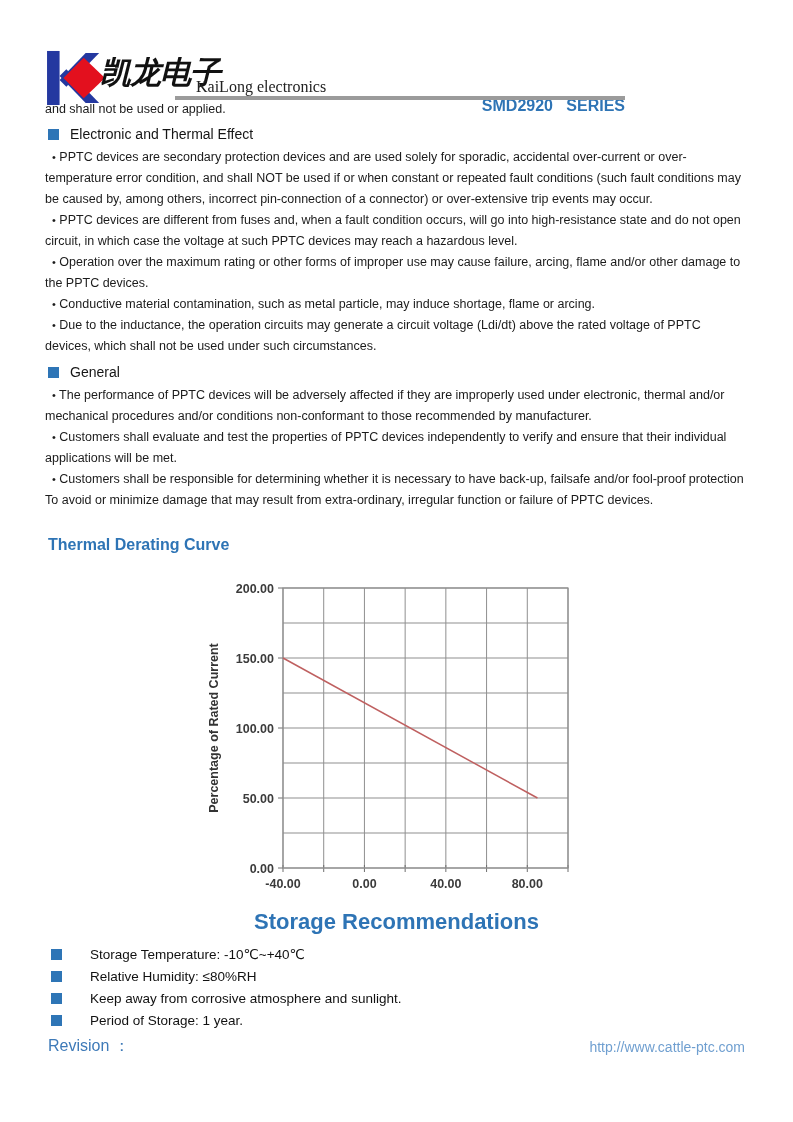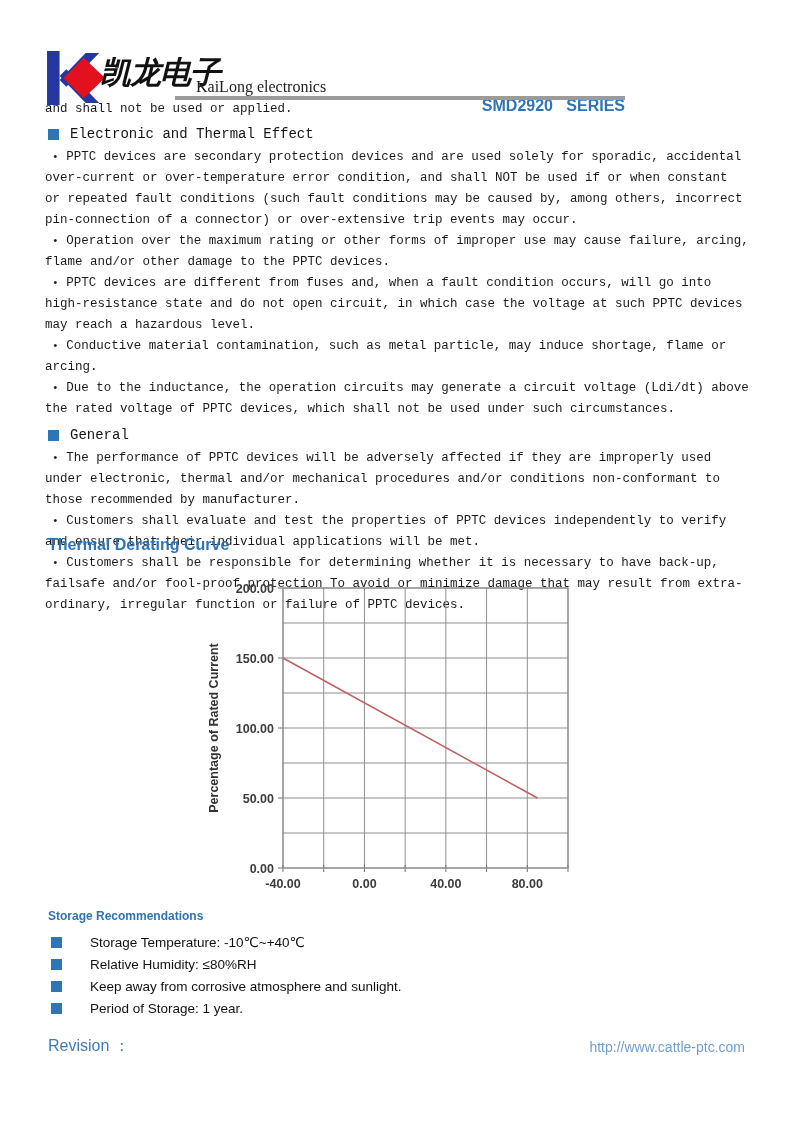--- a/index.html
+++ b/index.html
@@ -16,35 +16,35 @@
   }
   .logo-en{
     position:absolute;left:196px;top:78px;font-family:"Liberation Serif","DejaVu Serif",serif;
     font-size:16px;color:#222;
   }
   .series-title{
     position:absolute;right:48px;top:76px;font-size:16px;font-weight:bold;color:#2e74b5;white-space:pre;margin-top:21px;
   }
   .header-rule{position:absolute;left:175px;right:48px;top:96px;height:4px;background:#9b9b9b;}
   
-  .body-text{position:absolute;left:45px;right:44px;top:100px;font-family:Liberation Mono, monospace;}
+  .body-text{position:absolute;left:45px;right:44px;top:100px;}
   .cont-line{font-size:12.5px;line-height:19px;margin:0;}
   .sec-head{display:flex;align-items:center;gap:11px;margin:4px 0 2px 3px;height:22px;}
   .sq{width:11px;height:11px;background:#2e75b6;flex:0 0 auto;}
   .sec-head .sec-title{font-size:14px;color:#151515;}
   .para{font-size:12.5px;line-height:21px;margin:0;text-indent:7px;}
   .para .b{font-size:11px;}
   
   .derating-head{
     position:absolute;left:48px;top:536px;font-size:16px;font-weight:bold;color:#2e74b5;
   }
   .chart-wrap{position:absolute;left:198px;top:575px;width:390px;height:325px;}
   
   .storage{position:absolute;left:48px;top:909px;right:48px;}
-  .storage-title{font-size:12px;font-weight:bold;color:#2e74b5;margin:0 0 9px 0;}
+  .storage-title{font-size:22px;font-weight:bold;color:#2e74b5;margin:0 0 9px 0;text-align:center;}
   .storage-item{display:flex;align-items:flex-start;gap:28px;margin:0 0 0 3px;line-height:22px;}
   .storage-item .sq{margin-top:5px;}
   .storage-item .txt{font-size:13.5px;color:#111;}
   
   .footer{position:absolute;left:48px;right:48px;top:1036px;display:flex;justify-content:space-between;align-items:center;}
   .rev{font-size:16px;color:#3e7ab8;}
   .url{font-size:14px;color:#6f9fd0;text-decoration:none;}
 </style>
 </head>
 <body>
@@ -65,22 +65,22 @@
   </div>
 
   <div class="body-text">
     <p class="cont-line">and shall not be used or applied.</p>
 
     <div class="sec-head">
       <span class="sq"></span>
       <span class="sec-title">Electronic and Thermal Effect</span>
     </div>
     <p class="para"><span class="b">•</span> <span>PPTC devices are secondary protection devices and are used solely for sporadic, accidental over-current or over-temperature error condition, and shall NOT be used if or when constant or repeated fault conditions (such fault conditions may be caused by, among others, incorrect pin-connection of a connector) or over-extensive trip events may occur.</span></p>
+    <p class="para"><span class="b">•</span> <span>PPTC devices are different from fuses and, when a fault condition occurs, will go into high-resistance state and do not open circuit, in which case the voltage at such PPTC devices may reach a hazardous level.</span></p>
     <p class="para"><span class="b">•</span> <span>Operation over the maximum rating or other forms of improper use may cause failure, arcing, flame and/or other damage to the PPTC devices.</span></p>
-    <p class="para"><span class="b">•</span> <span>PPTC devices are different from fuses and, when a fault condition occurs, will go into high-resistance state and do not open circuit, in which case the voltage at such PPTC devices may reach a hazardous level.</span></p>
     <p class="para"><span class="b">•</span> <span>Conductive material contamination, such as metal particle, may induce shortage, flame or arcing.</span></p>
     <p class="para"><span class="b">•</span> <span>Due to the inductance, the operation circuits may generate a circuit voltage (Ldi/dt) above the rated voltage of PPTC devices, which shall not be used under such circumstances.</span></p>
 
     <div class="sec-head">
       <span class="sq"></span>
       <span class="sec-title">General</span>
     </div>
     <p class="para"><span class="b">•</span> <span>The performance of PPTC devices will be adversely affected if they are improperly used under electronic, thermal and/or mechanical procedures and/or conditions non-conformant to those recommended by manufacturer.</span></p>
     <p class="para"><span class="b">•</span> <span>Customers shall evaluate and test the properties of PPTC devices independently to verify and ensure that their individual applications will be met.</span></p>
     <p class="para"><span class="b">•</span> <span>Customers shall be responsible for determining whether it is necessary to have back-up, failsafe and/or fool-proof protection To avoid or minimize damage that may result from extra-ordinary, irregular function or failure of PPTC devices.</span></p>

